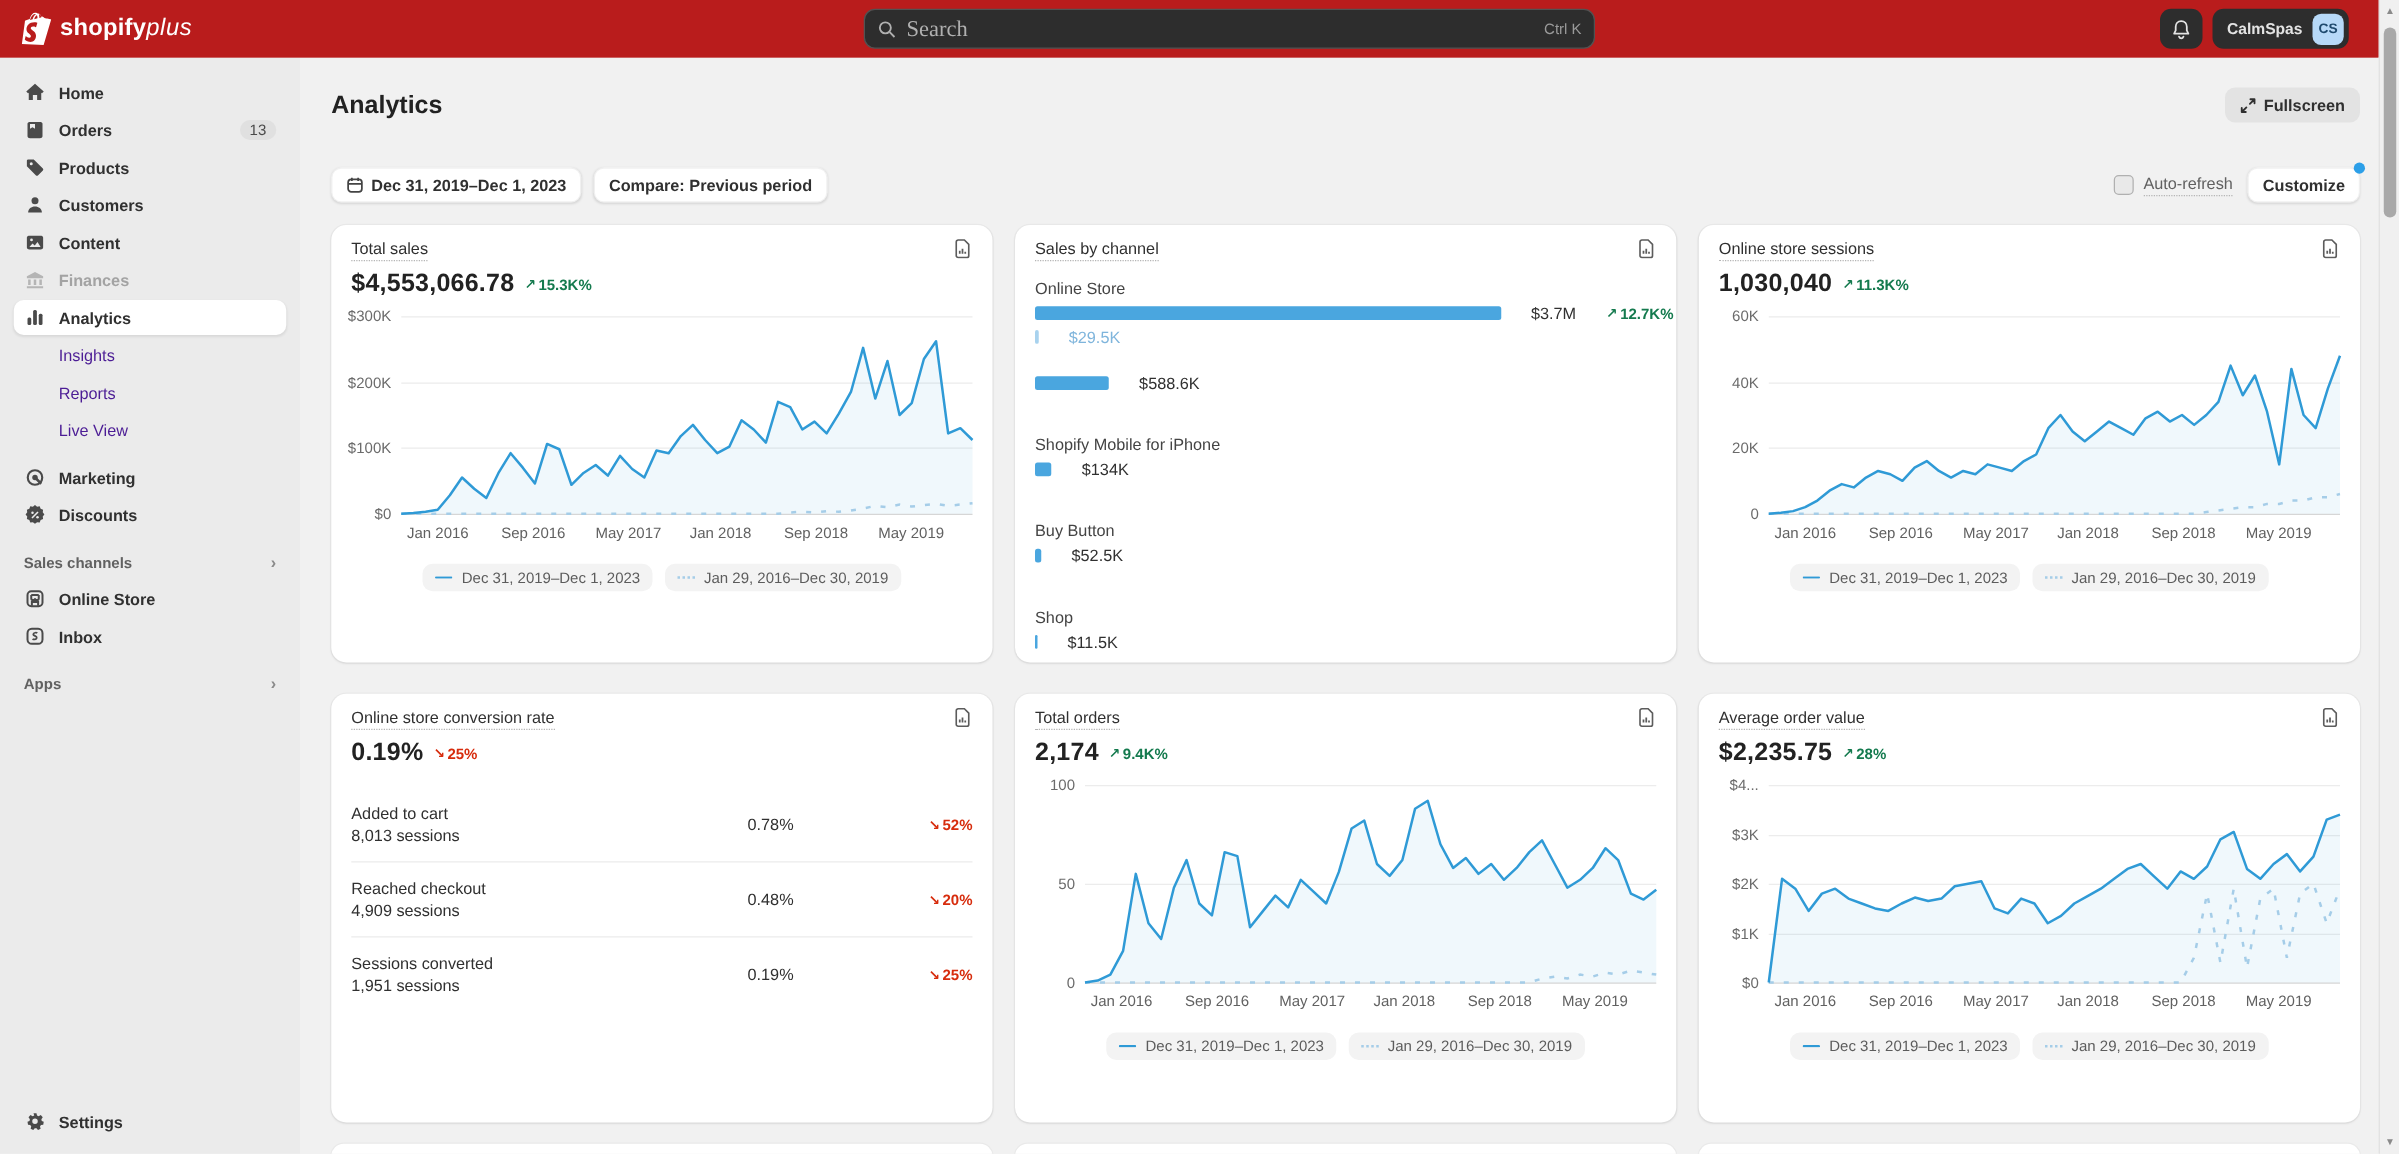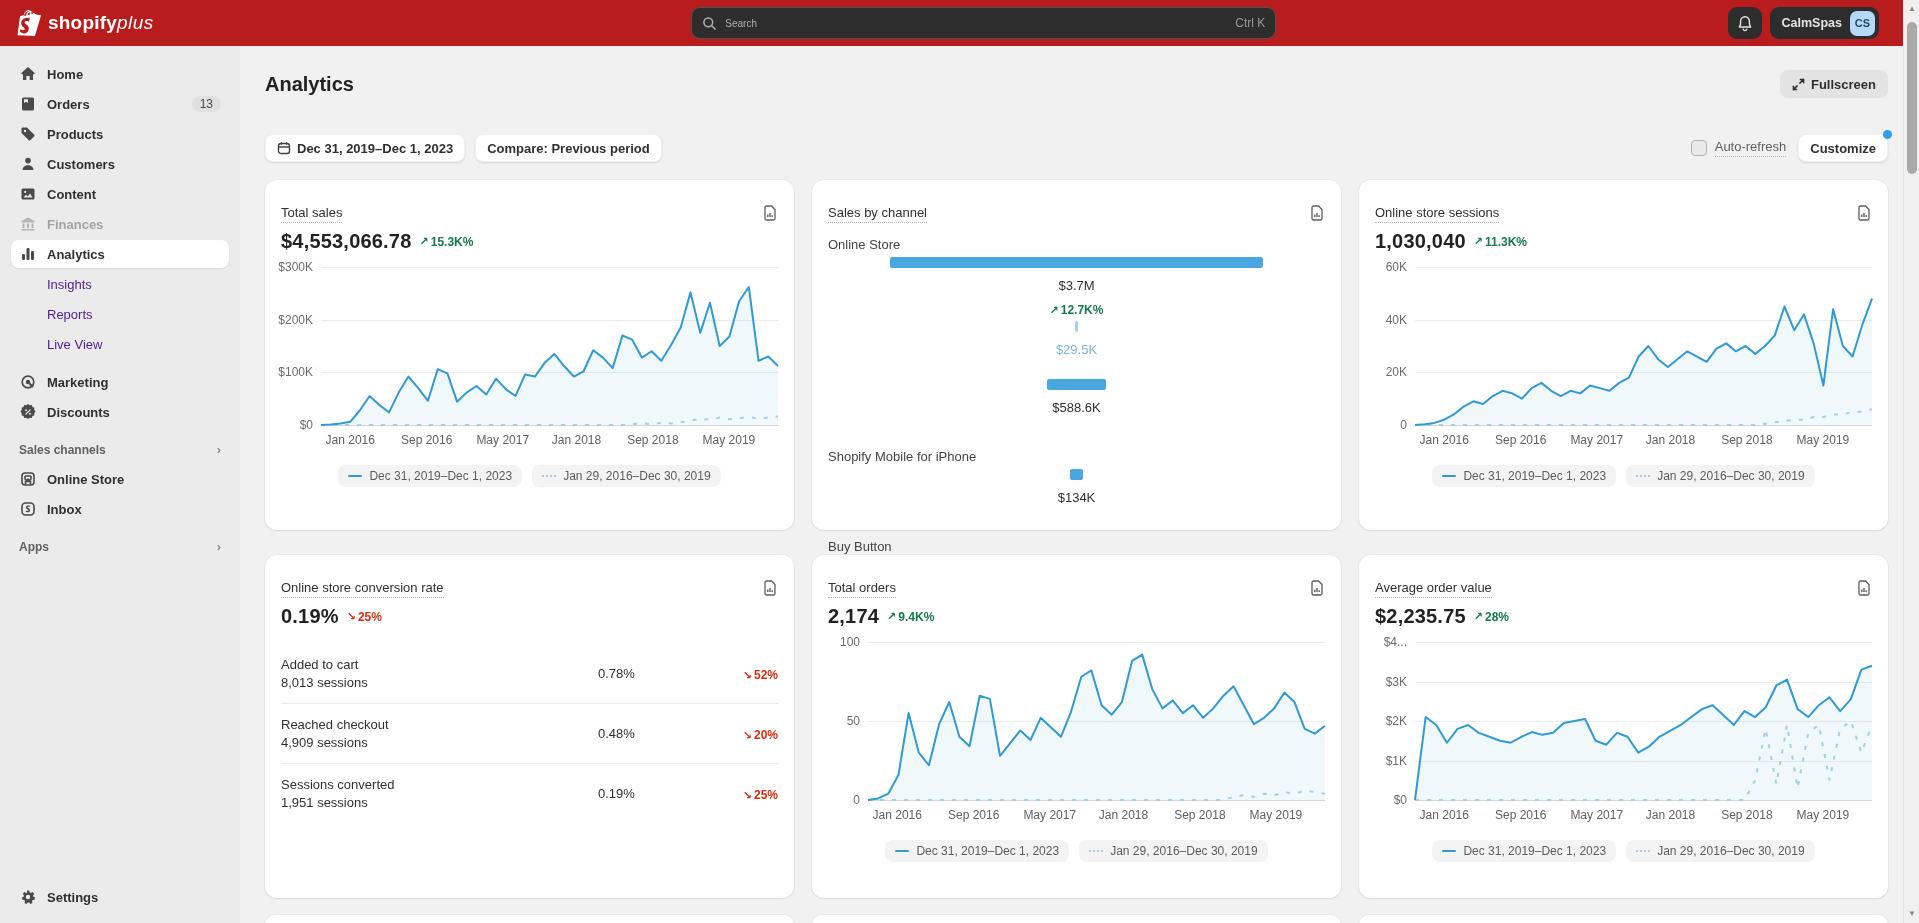--- a/index.html
+++ b/index.html
@@ -5,21 +5,21 @@
   * { margin:0; padding:0; box-sizing:border-box; }
   html,body { width:1919px; height:923px; overflow:hidden; font-family:"Liberation Sans","DejaVu Sans",sans-serif; background:#f1f1f1; }
 
   
   .topbar { position:fixed; top:0; left:0; width:1903px; height:46px; background:#b91c1c; display:flex; align-items:center; z-index:20; }
   .brand { display:flex; align-items:center; gap:7px; padding-left:17px; width:240px; }
   .brand-text { color:#fff; font-size:19px; font-weight:700; letter-spacing:.2px; }
   .brand-text .plus { font-weight:300; font-style:italic; letter-spacing:.5px; }
   .search-wrap { flex:1; display:flex; justify-content:center; }
   .searchbox { width:585px; height:32px; background:#2d2d2d; border:1px solid #525252; border-radius:9px; display:flex; align-items:center; padding:0 10px; gap:8px; }
-  .searchbox input { flex:1; background:transparent; border:none; outline:none; color:#e3e3e3; font-size:10px; font-family:Liberation Sans, sans-serif; }
+  .searchbox input { flex:1; background:transparent; border:none; outline:none; color:#e3e3e3; font-size:18px; font-family:Liberation Serif, serif; }
   .searchbox input::placeholder { color:#b0b0b0; }
   .kbd-hint { color:#9a9a9a; font-size:12px; white-space:nowrap; }
   .top-actions { display:flex; align-items:center; gap:8px; padding-right:24px; }
   .bell-btn { width:34px; height:32px; background:#2d2d2d; border-radius:9px; display:flex; align-items:center; justify-content:center; cursor:pointer; }
   .account-pill { height:32px; background:#2d2d2d; border-radius:9px; display:flex; align-items:center; gap:8px; padding:0 4px 0 12px; cursor:pointer; }
   .account-name { color:#e3e3e3; font-size:12.5px; font-weight:600; }
   .avatar { width:25px; height:25px; border-radius:7px; background:#b7d9f8; color:#1f4a6e; font-size:11px; font-weight:700; display:flex; align-items:center; justify-content:center; }
 
   
   .scrollbar { position:fixed; top:0; right:0; width:16px; height:923px; background:#f0f0f0; border-left:1px solid #e2e2e2; z-index:30; }
@@ -51,21 +51,21 @@
   .filter-left { display:flex; gap:10px; flex:1; }
   .filter-right { display:flex; align-items:center; gap:12px; }
   .autorefresh { display:flex; align-items:center; gap:8px; cursor:pointer;text-align:center; }
   .checkbox { width:16px; height:16px; border-radius:4px; background:#e9e9e9; border:1.5px solid #b0b0b0; }
   .autorefresh-label { font-size:13px; color:#616161; border-bottom:1.5px dotted #b5b5b5; padding-bottom:2px; }
   .customize-wrap { position:relative; }
   .blue-dot { position:absolute; top:-4px; right:-4px; width:9px; height:9px; border-radius:50%; background:#2c9fe8; }
 
   
   .cards-row { display:flex; gap:18px; margin-top:18px; }
-  .card { background:#fff; border-radius:12px; box-shadow:0 1px 2px rgba(0,0,0,.07), 0 0 0 1px rgba(0,0,0,.03); width:529px; padding:25px 16px 10px; position:relative; }
+  .card { background:#fff; border-radius:12px; box-shadow:0 1px 2px rgba(0,0,0,.07), 0 0 0 1px rgba(0,0,0,.03); width:529px; padding:11px 16px 10px; position:relative; }
   .row1 .card { height:350px; }
   .row2 .card { height:343px; }
   .card-head { display:flex; align-items:flex-start; justify-content:space-between; }
   .card-title { font-size:13px; color:#303030; border-bottom:1.5px dotted #b5b5b5; padding-bottom:2px; cursor:default; }
   .report-icon { color:#5c5c5c; cursor:pointer; }
   .metric-row { display:flex; align-items:center; gap:8px; margin-top:7px; }
   .metric-value { font-size:20px; font-weight:700; color:#222; letter-spacing:.2px; }
   .delta { font-size:12px; font-weight:600; display:inline-flex; align-items:center; gap:2px; }
   .delta.up { color:#147a4e; }
   .delta.down { color:#d72c0d; }
@@ -82,21 +82,21 @@
   .xlabels { position:relative; height:20px; margin-left:40px; margin-top:8px; }
   .xlabels span { position:absolute; top:0; font-size:12px; color:#616161; white-space:nowrap; }
   .legend { display:flex; justify-content:center; gap:10px; margin-top:12px; }
   .legend-pill { display:flex; align-items:center; gap:7px; background:#f3f3f3; border-radius:8px; padding:4px 10px; font-size:12px; color:#5c5c5c; }
   .sw-solid { width:14px; height:0; border-top:2.5px solid #2f9ad6; border-radius:2px; }
   .sw-dot { width:14px; height:0; border-top:2.5px dotted #a5cde8; }
 
   
   .channel { margin-top:14px; }
   .channel-name { font-size:13px; color:#444; margin-bottom:5px; }
-  .channel-bar-row { display:flex; align-items:center; gap:10px;flex-direction:column; }
+  .channel-bar-row { display:flex; align-items:center; gap:24px; }
   .bar-track { width:75%; flex:none; }
   .bar { height:11px; background:#4aa6df; border-radius:2px; min-width:2px; }
   .bar.light { background:#a8d2ee; }
   .channel-val { font-size:13px; color:#303030; white-space:nowrap; }
   .channel-val.lightblue { color:#7fb5dc; }
   .sub-bar-row { margin-top:4px; }
 
   
   .conv-rows { margin-top:16px; }
   .conv-row { display:flex; align-items:center; padding:13px 0; border-top:1px solid #ebebeb; }

